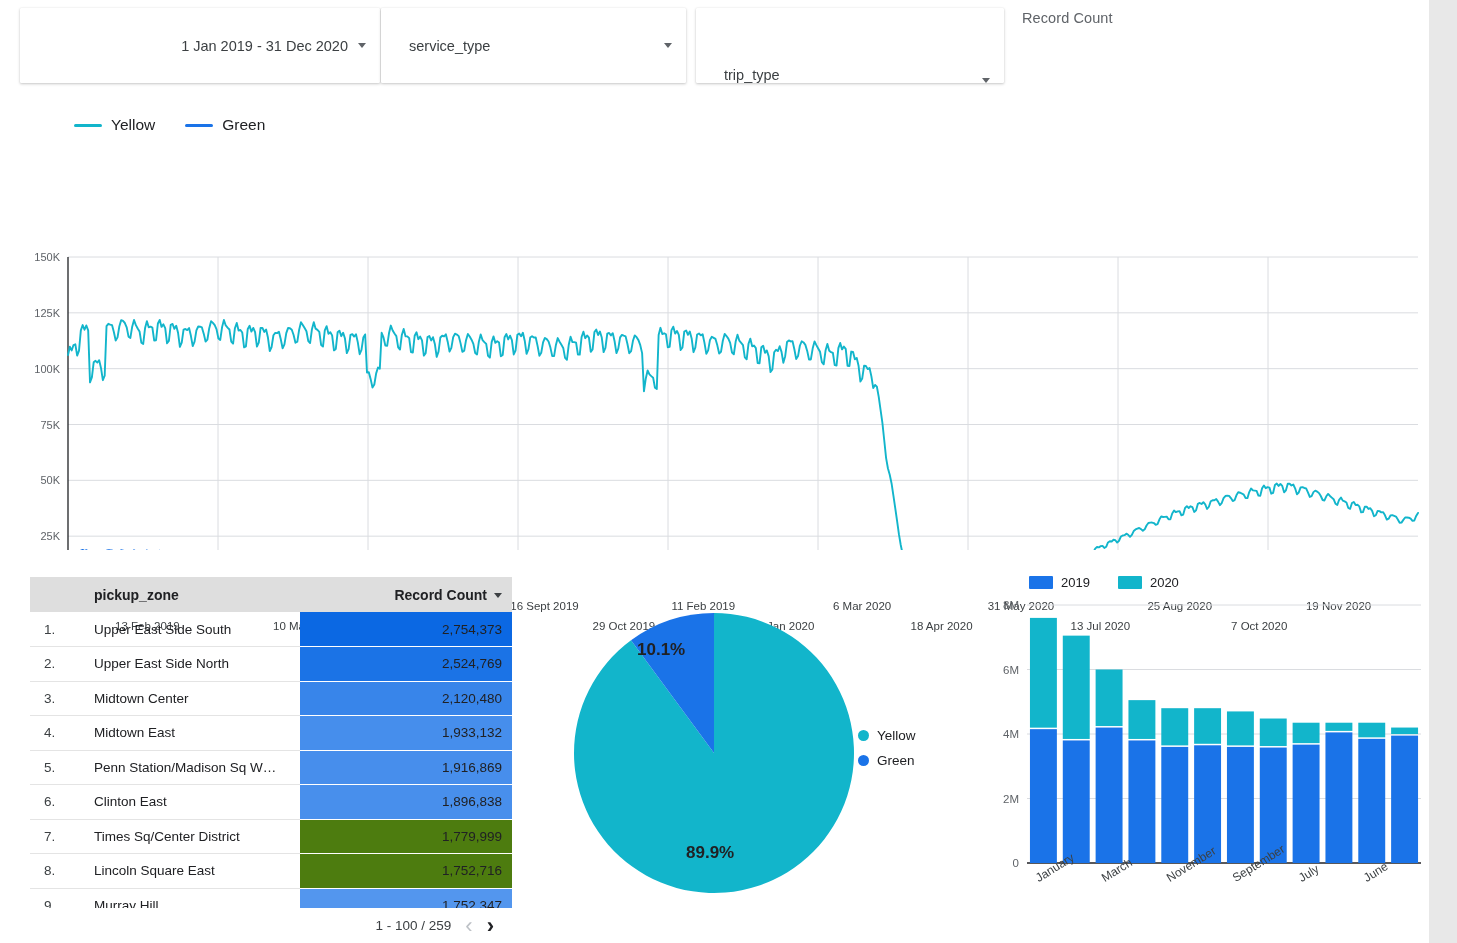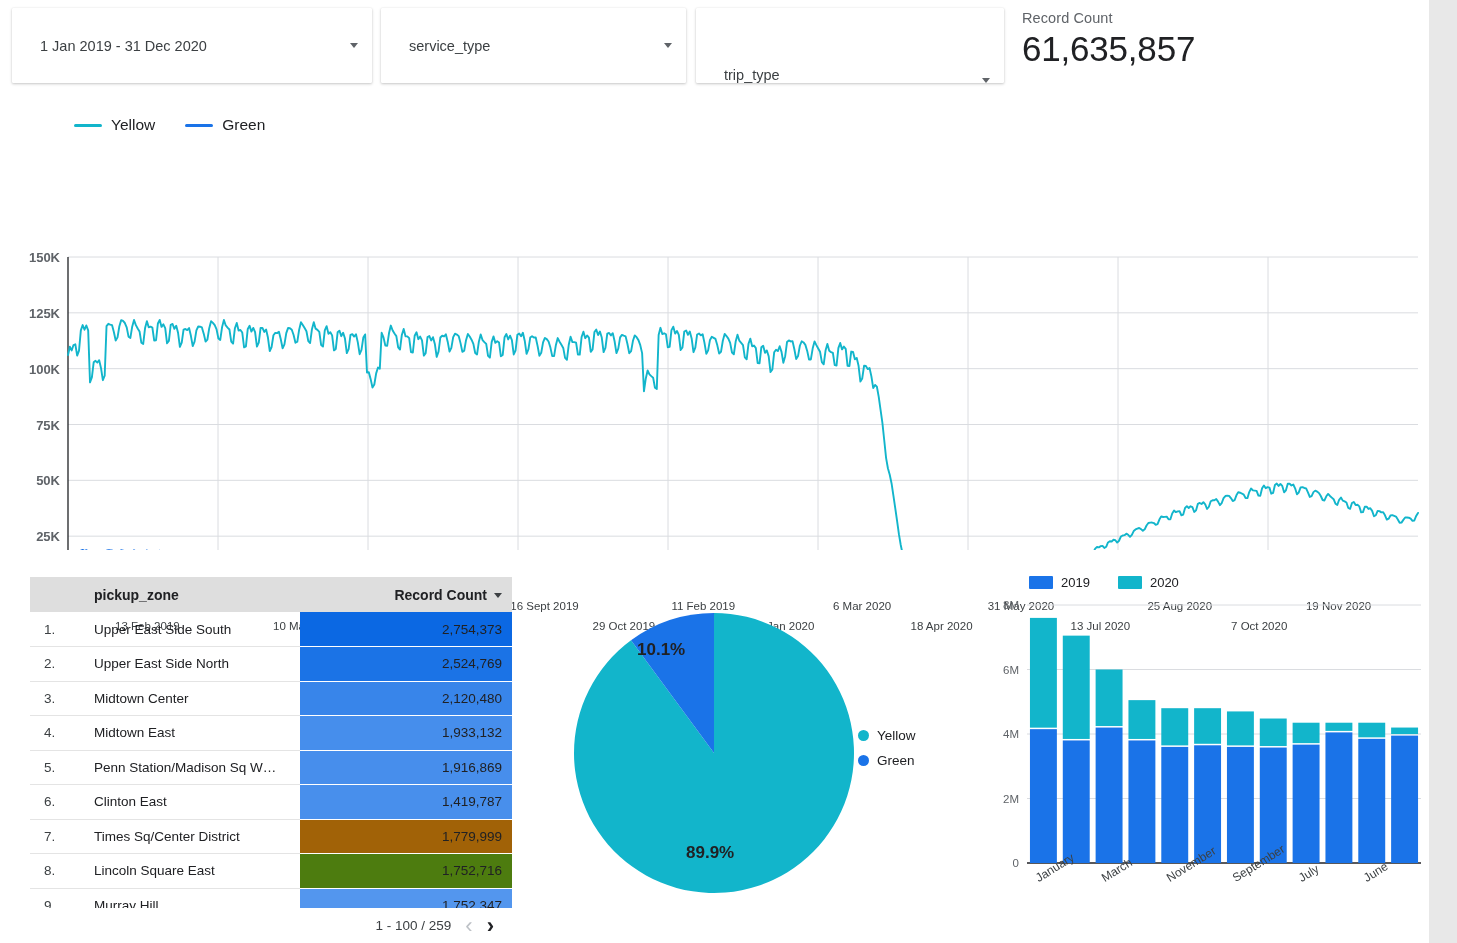--- a/index.html
+++ b/index.html
@@ -39,21 +39,21 @@
     white-space: nowrap;
     overflow: hidden;
   }
   .caret {
     width: 0; height: 0;
     border-left: 4.5px solid transparent;
     border-right: 4.5px solid transparent;
     border-top: 5.5px solid #5f6368;
     margin-left: 10px;
   }
-  #filter-date  { left: 12px;  width: 360px; }
+  #filter-date  { left: 20px;  width: 360px; text-align: right; }
   #filter-svc   { left: 381px; width: 305px; }
   #filter-trip  { left: 696px; width: 308px; align-items: flex-end; }
 
   
   #scorecard {
     position: absolute;
     left: 1022px; top: 10px;
     width: 300px; height: 75px;
   }
   #scorecard .sc-label {
@@ -80,23 +80,22 @@
   .legend-line { width: 28px; height: 3px; border-radius: 2px; }
   .legend-label { font-size: 15.5px; color: #202124; }
   .legend-key { display: flex; align-items: center; gap: 8px; }
   .legend-dot { width: 11px; height: 11px; border-radius: 50%; }
   .legend-swatch { width: 24px; height: 13px; border-radius: 1px; }
 
   .ytick {
     position: absolute;
     right: 0; width: 46px;
     text-align: right;
-    font-size: 13px; color: #5f6368;
+    font-size: 11px; color: #5f6368;
     transform: translateY(-50%);
-    font-weight: bold;
   }
   .xtick {
     position: absolute;
     font-size: 11.5px; color: #3c4043;
     white-space: nowrap;
     transform: translateX(-50%);
   }
 
   
   #zone-table {
@@ -222,21 +221,20 @@
     <span class="ftext">service_type</span>
     <span class="caret"></span>
   </div>
   <div class="filter-card" id="filter-trip">
     <span class="ftext">trip_type</span>
     <span class="caret"></span>
   </div>
 
   <div id="scorecard">
     <div class="sc-label">Record Count</div>
-    <div class="sc-value">61,635,857</div>
   </div>
 
   <div id="linechart">
     <div class="legend-row">
       <div class="legend-item">
         <span class="legend-line" style="background: rgb(18, 181, 203);"></span>
         <span class="legend-label">Yellow</span>
       </div>
       <div class="legend-item">
         <span class="legend-line" style="background: rgb(26, 115, 232);"></span>
@@ -324,26 +322,26 @@
             <td class="cnt" style="background: rgb(70, 142, 236);">1,933,132</td>
           </tr>
           <tr>
             <td class="idx">5.</td>
             <td class="zone">Penn Station/Madison Sq W…</td>
             <td class="cnt" style="background: rgb(71, 142, 236);">1,916,869</td>
           </tr>
           <tr>
             <td class="idx">6.</td>
             <td class="zone">Clinton East</td>
-            <td class="cnt" style="background: rgb(72, 143, 236);">1,419,787</td>
+            <td class="cnt" style="background: rgb(72, 143, 236);">1,896,838</td>
           </tr>
           <tr>
             <td class="idx">7.</td>
             <td class="zone">Times Sq/Center District</td>
-            <td class="cnt" style="background: #a16207; margin-top: 40px;">1,779,999</td>
+            <td class="cnt" style="background: #4d7c0f; margin-top: 40px;">1,779,999</td>
           </tr>
           <tr>
             <td class="idx">8.</td>
             <td class="zone">Lincoln Square East</td>
             <td class="cnt" style="background: #4d7c0f;">1,752,716</td>
           </tr>
           <tr>
             <td class="idx">9.</td>
             <td class="zone">Murray Hill</td>
             <td class="cnt" style="background: rgb(83, 150, 238);">1,752,347</td>

